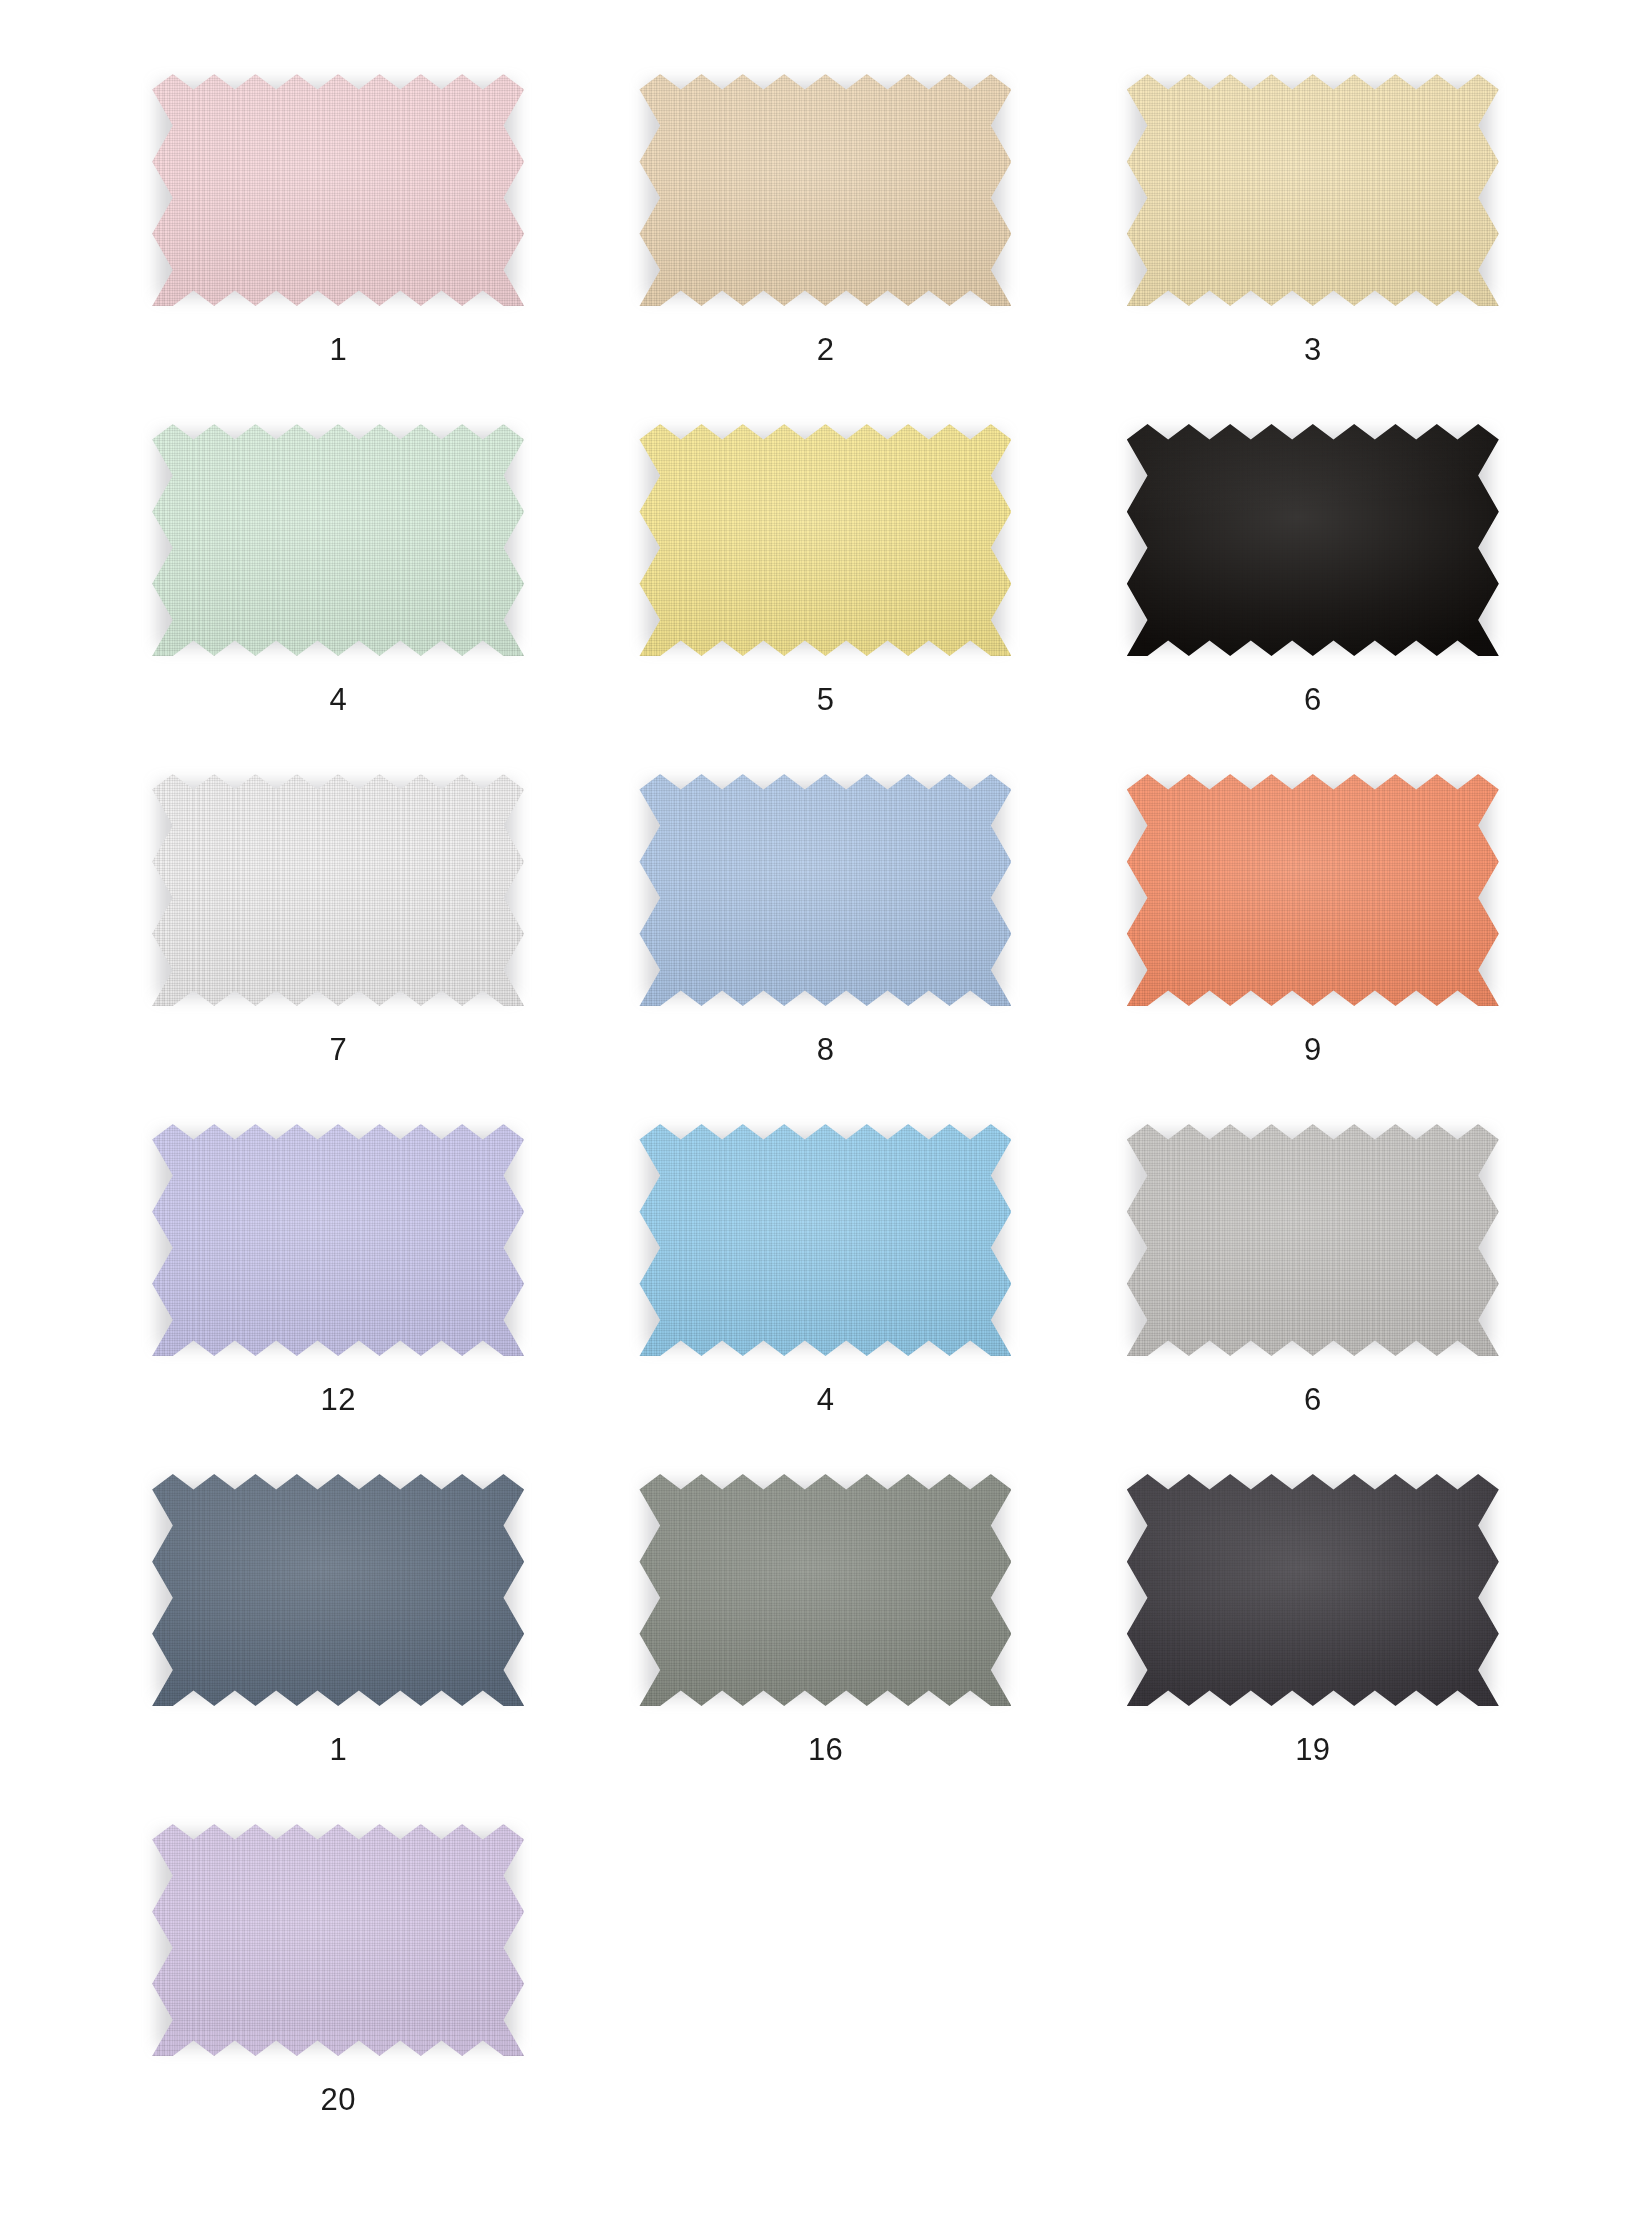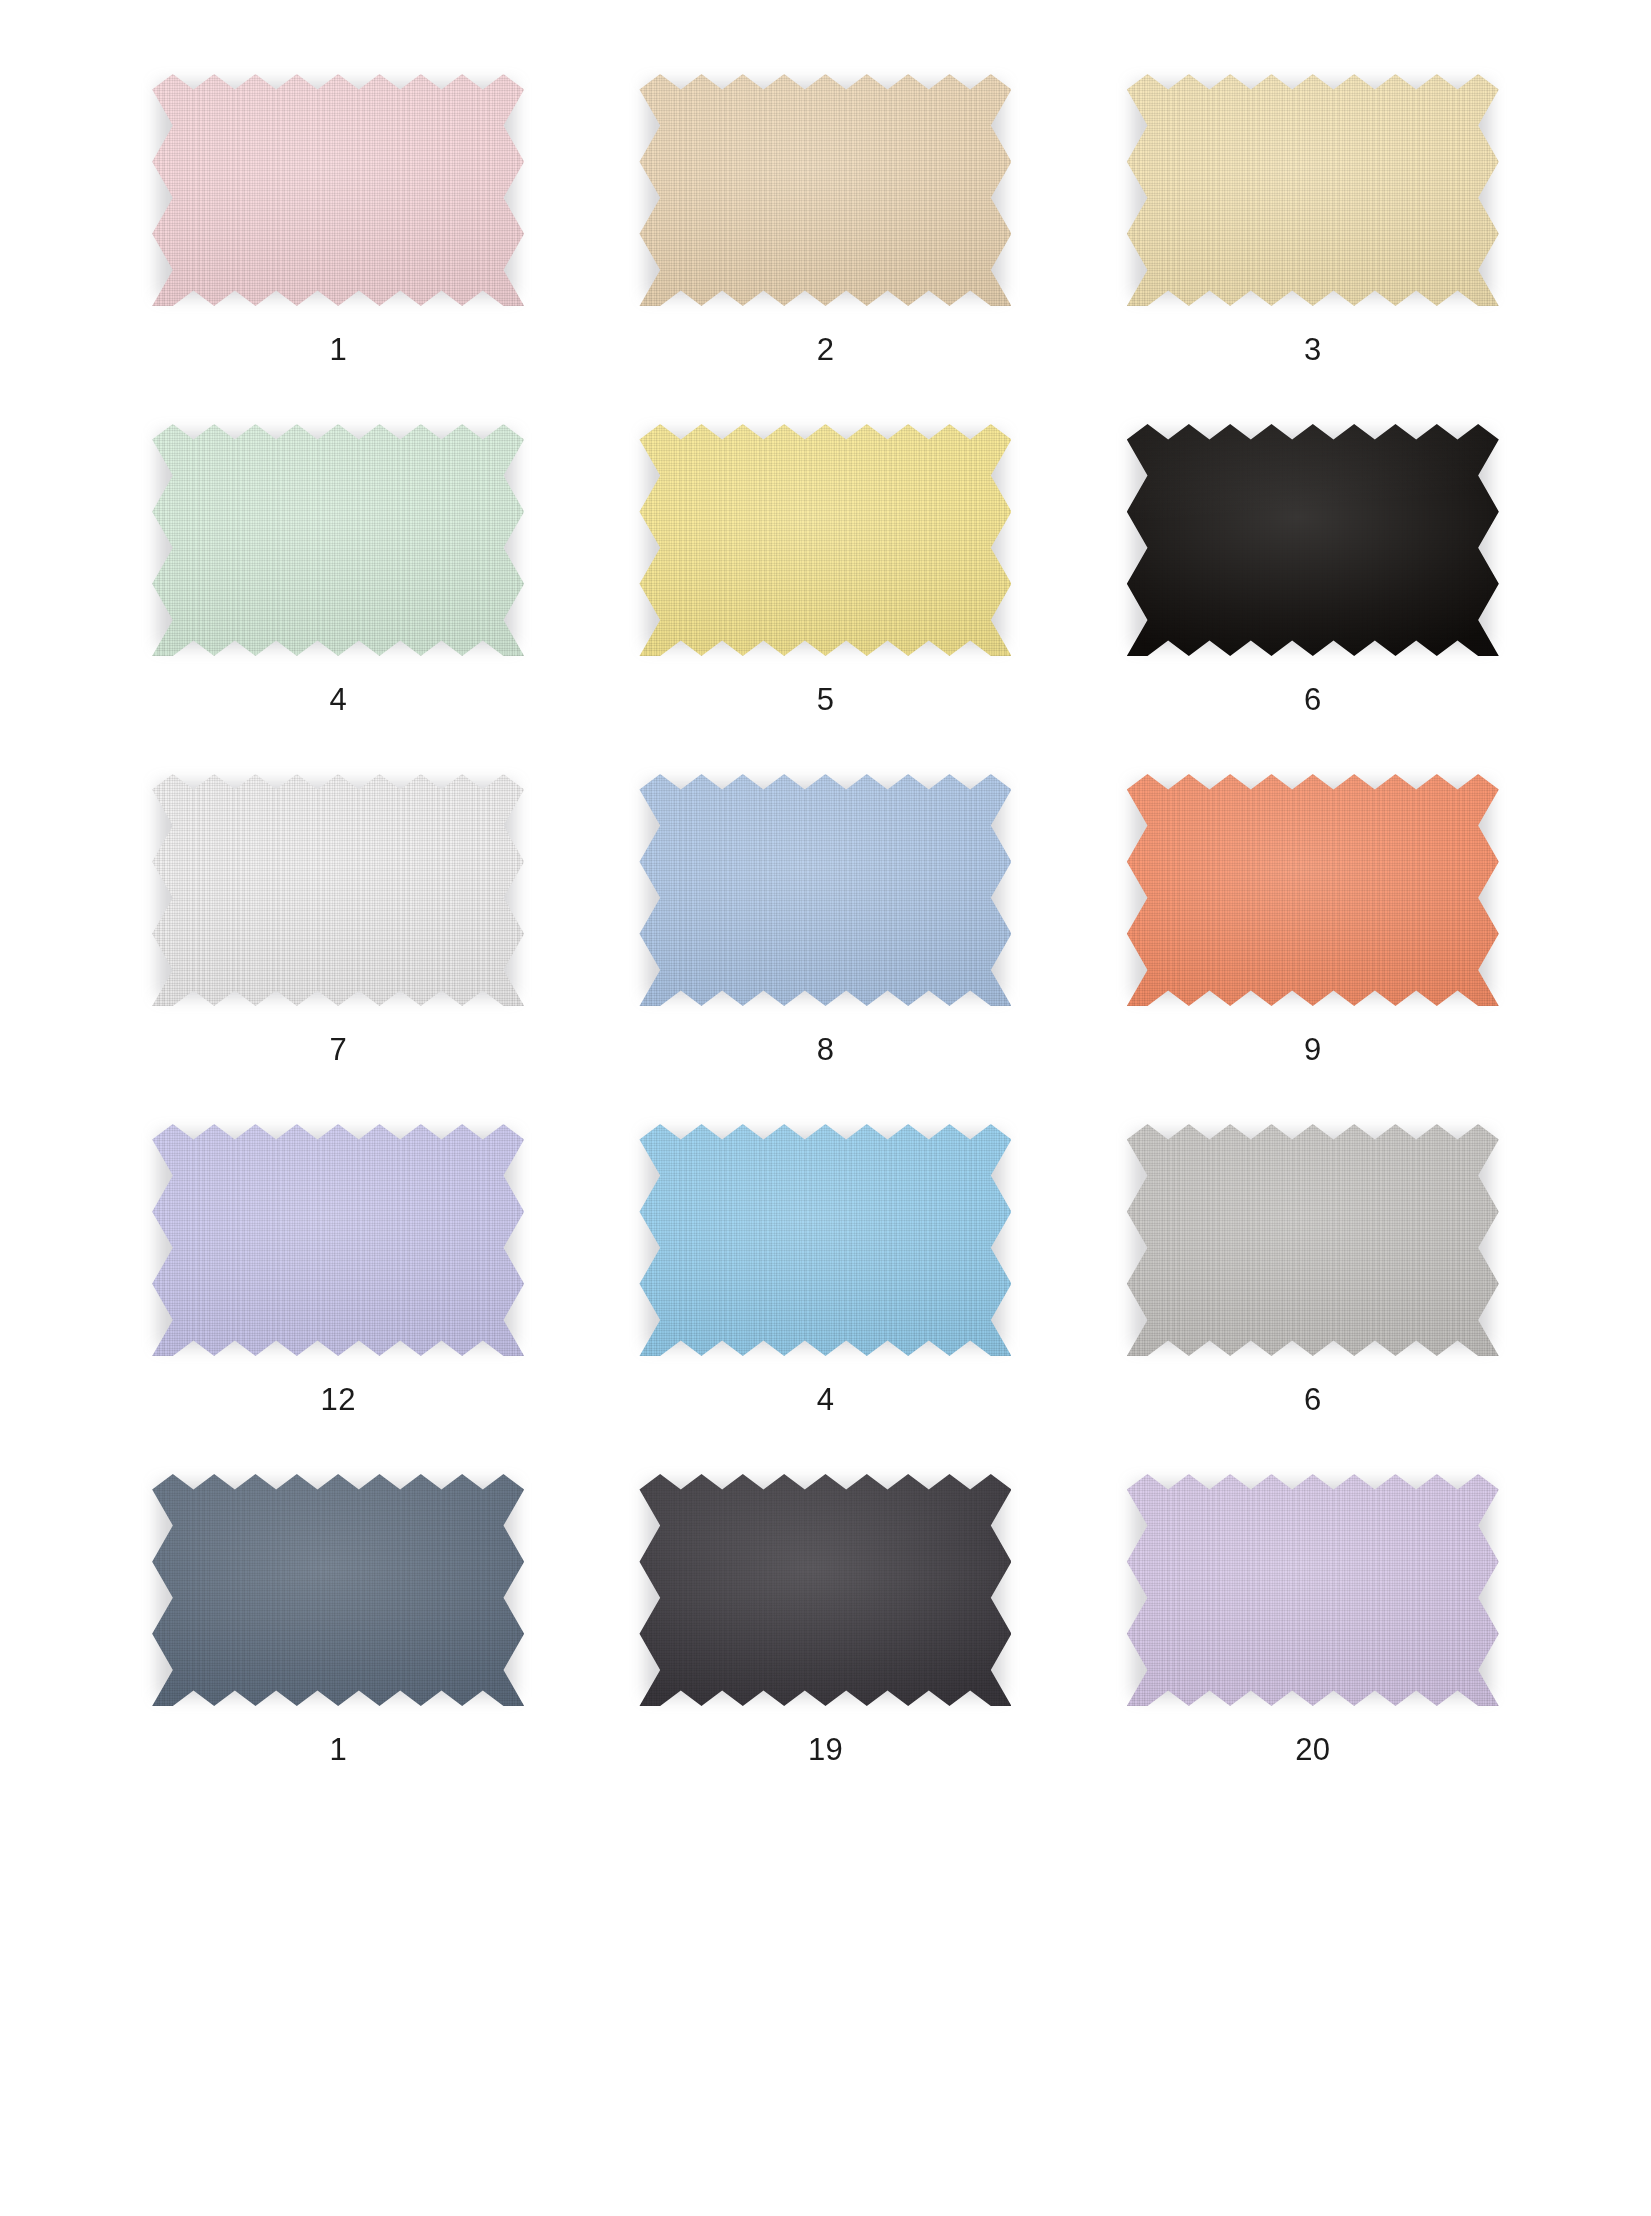--- a/index.html
+++ b/index.html
@@ -299,20 +299,30 @@
       <div class="swatch-wrap">
         <div class="swatch-shadow"></div>
         <div class="swatch" style="background-color: rgb(95, 110, 128);">
           <div class="weave"></div>
           <div class="sheen"></div>
         </div>
       </div>
       <div class="swatch-label">1</div>
     </div>
 
+    <div class="swatch-cell">
+      <div class="swatch-wrap">
+        <div class="swatch-shadow"></div>
+        <div class="swatch" style="background-color: rgb(138, 143, 134);">
+          <div class="weave"></div>
+          <div class="sheen"></div>
+        </div>
+      </div>
+      <div class="swatch-label">16</div>
+    </div>
 
     <div class="swatch-cell">
       <div class="swatch-wrap">
         <div class="swatch-shadow"></div>
         <div class="swatch" style="background-color: rgb(59, 56, 62);">
           <div class="weave"></div>
           <div class="sheen"></div>
         </div>
       </div>
       <div class="swatch-label">19</div>

